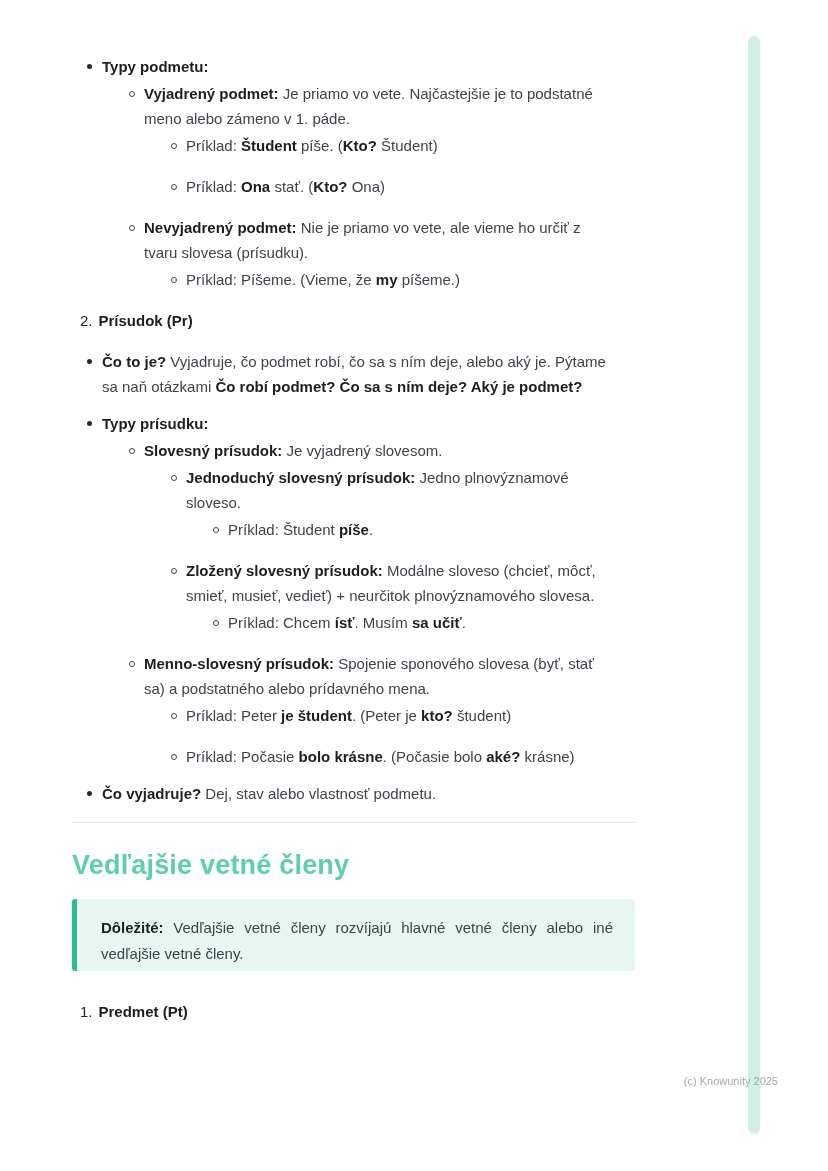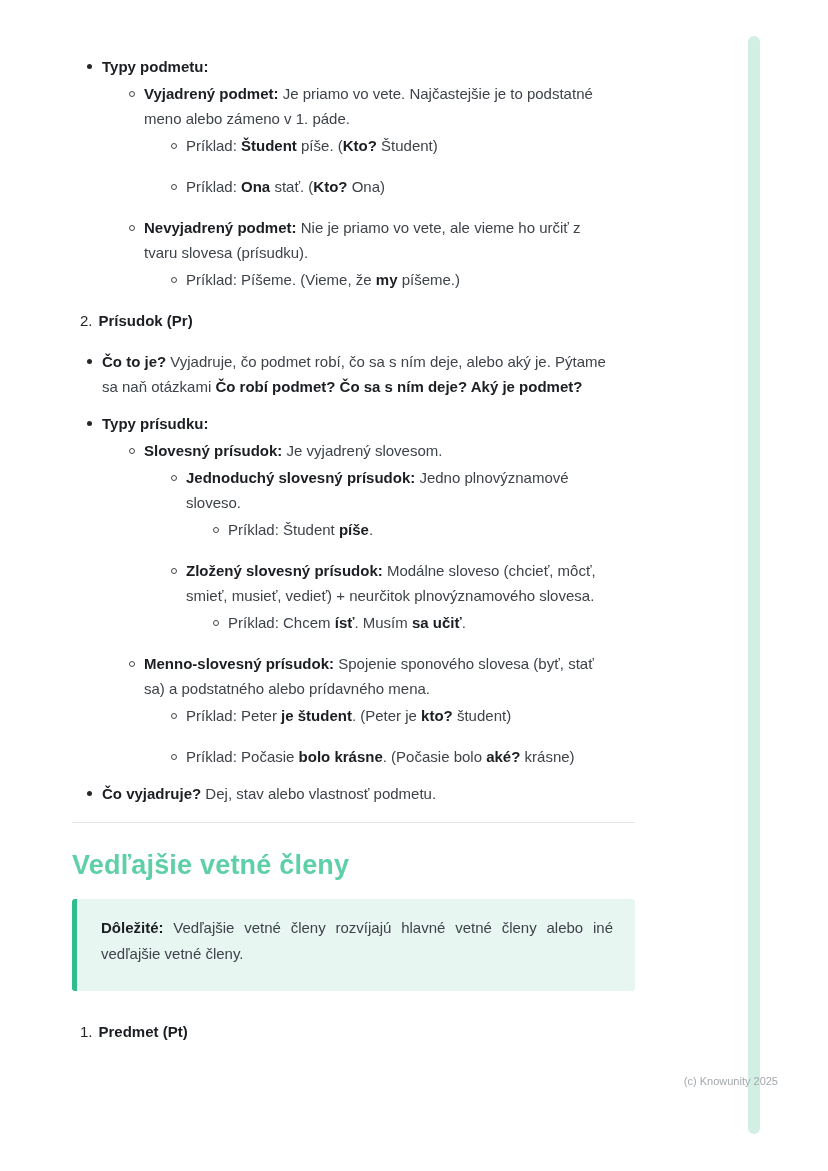--- a/index.html
+++ b/index.html
@@ -55,21 +55,21 @@
   .sec-h {
     margin: 26px 0 16px 0;
     font-size: 27px; line-height: 32px;
     font-weight: bold;
     color: var(--heading, #5ecfa7);
     letter-spacing: 0.2px;
   }
 
   .callout {
     margin: 18px 0 0 0;
-    padding: 16px 22px 24px 24px;
+    padding: 16px 22px 4px 24px;
     background: var(--callout-bg, #e8f6f1);
     border-left: 5px solid var(--callout-border, #2dbd8e);
     border-radius: 3px;
     line-height: 26px;
     text-align: justify;
     color: #3e434a;
   }
 
   .watermark {
     position: absolute;

